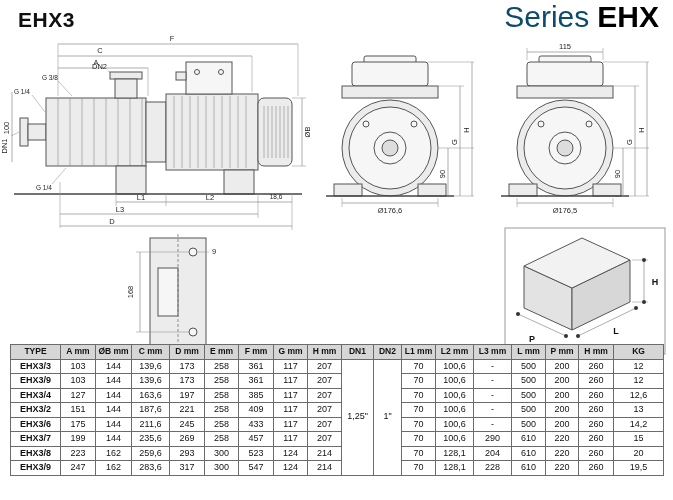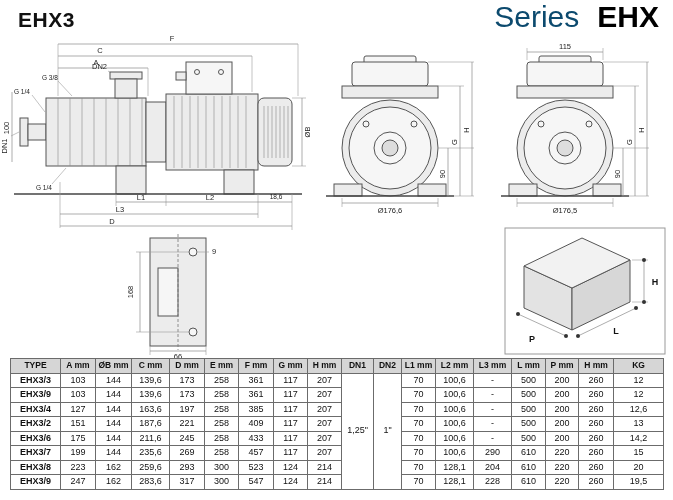--- a/index.html
+++ b/index.html
@@ -3,39 +3,39 @@
 <meta charset="utf-8">
 <style>
   html,body{margin:0;padding:0;}
   body{
     width:673px;height:500px;background:#ffffff;position:relative;overflow:hidden;
     font-family:"Liberation Sans",sans-serif;color:#111;
   }
   .page-title{position:absolute;left:18px;top:8px;font-size:21px;font-weight:bold;letter-spacing:.5px;}
   .series{position:absolute;right:14px;top:0px;font-size:30px;line-height:34px;}
   .series .light{color:#0c4a6e;font-weight:normal;}
-  .series .bold{color:#000;font-weight:bold;margin-left:18px;}
+  .series .bold{color:#000;font-weight:bold;margin-left:8px;}
   .drawings{position:absolute;left:0;top:32px;width:673px;height:330px;}
   svg text{font-family:"Liberation Sans",sans-serif;}
   .dim-text{font-size:7.5px;fill:#222;}
   .dim-small{font-size:6.5px;fill:#222;}
   .big-label{font-size:9px;font-weight:bold;fill:#111;}
   .dim-line{stroke:#8a8a8a;stroke-width:.7;fill:none;}
   .ext-line{stroke:#9a9a9a;stroke-width:.6;fill:none;}
   .part{stroke:#555;stroke-width:1;fill:#ececec;}
   .part-light{stroke:#555;stroke-width:1;fill:#f6f6f6;}
   .rib{stroke:#8c8c8c;stroke-width:.6;fill:none;}
   .baseline{stroke:#444;stroke-width:1.3;}
   .hidden-edge{stroke:#777;stroke-width:.8;stroke-dasharray:3 2;fill:none;}
   .face-top{fill:#f2f2f2;stroke:#555;stroke-width:1;}
   .face-left{fill:#e3e3e3;stroke:#555;stroke-width:1;}
   .face-right{fill:#d7d7d7;stroke:#555;stroke-width:1;}
   .dim-dot{fill:#333;}
   table{
-    position:absolute;left:10px;top:358px;width:653px;background:#fff;
+    position:absolute;left:10px;top:344px;width:653px;background:#fff;
     border-collapse:collapse;table-layout:fixed;font-size:9px;
   }
   th,td{border:1px solid #6b6b6b;text-align:center;padding:0;height:13.5px;
     overflow:hidden;white-space:nowrap;line-height:13.5px;}
   th{background:#d6d6d6;font-weight:bold;font-size:8.5px;}
   td.type-cell{font-weight:bold;}
   td.dn{font-size:9px;}
 </style>
 </head>
 <body>

